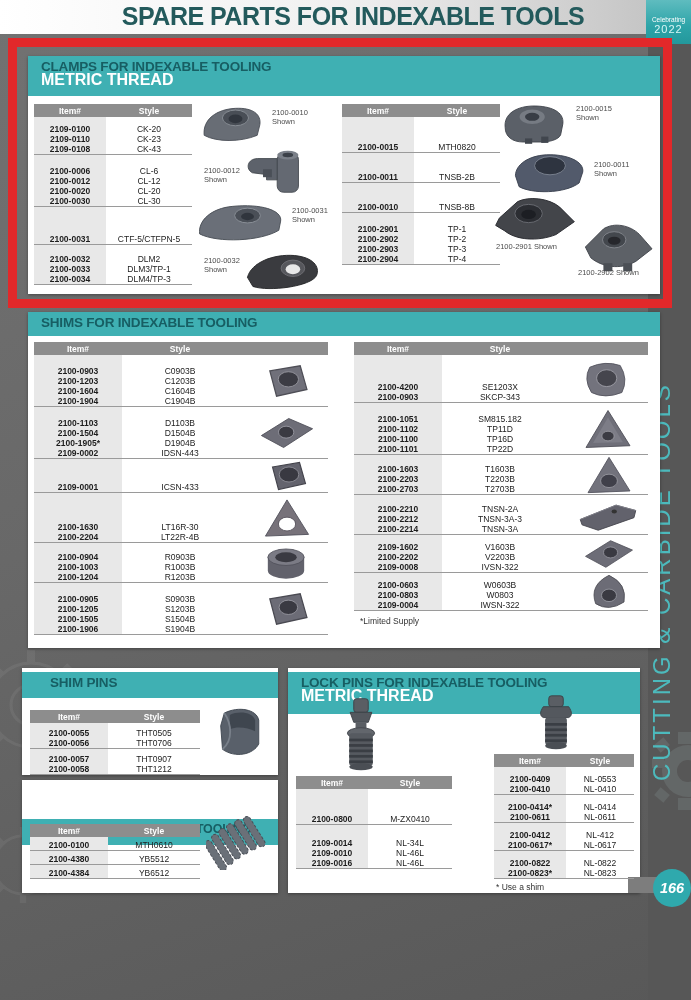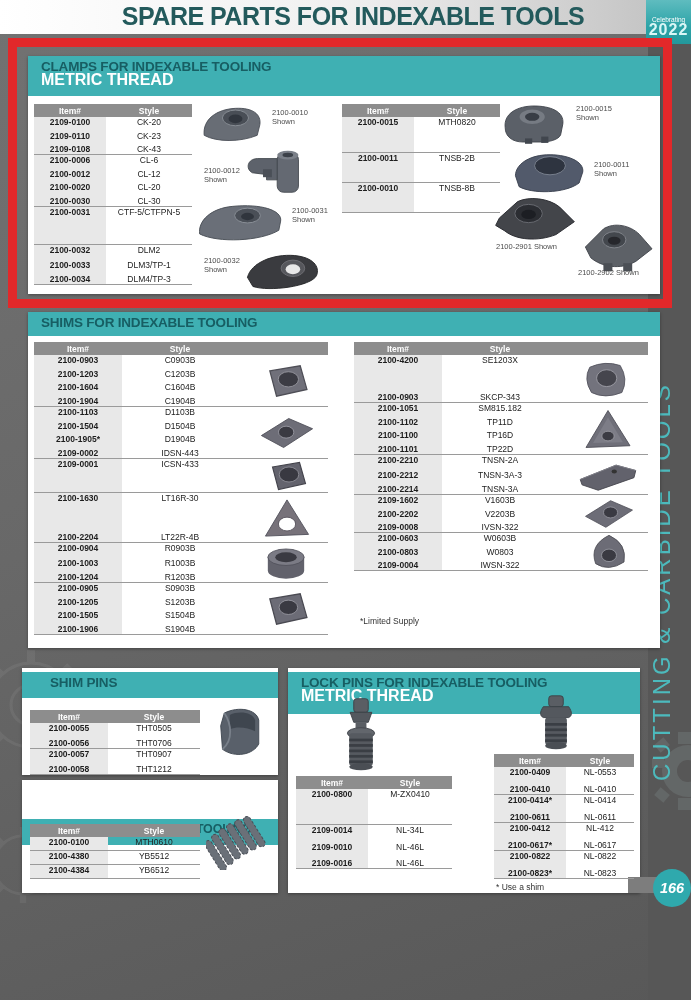--- a/index.html
+++ b/index.html
@@ -9,38 +9,38 @@
          background:linear-gradient(160deg,#727272 0%,#686868 45%,#585858 100%);}
 
   
   .header{position:absolute;left:0;top:0;width:691px;height:34px;
           background:linear-gradient(90deg,#ffffff 0%,#f0f0f0 50%,#bfbfbf 100%);}
   .header .title{width:100%;line-height:33px;text-align:center;padding-left:70px;padding-right:55px;
           font-size:25px;font-weight:bold;letter-spacing:-0.5px;color:#235a5c;white-space:nowrap;}
   .badge{position:absolute;left:646px;top:0;width:45px;height:44px;
          background:linear-gradient(180deg,#5fbcbf 0%,#2da4a8 60%,#23989c 100%);text-align:center;}
   .badge .b1{font-size:6.5px;color:#fff;margin-top:16px;}
-  .badge .b2{font-size:16px;color:#d9f6f6;font-weight:bold;letter-spacing:1px;line-height:13px;}
+  .badge .b2{font-size:11px;color:#d9f6f6;font-weight:normal;letter-spacing:1px;line-height:13px;}
 
   
   .frame{position:absolute;left:8px;top:38px;width:664px;height:270px;border:9px solid #e2282a;}
 
   
   .panel{position:absolute;background:#fff;box-shadow:0 1px 3px rgba(0,0,0,.35);}
   .band{position:absolute;left:0;right:0;background:#3fb0b3;padding:3px 0 3px 13px;}
   .band .t1{font-weight:bold;font-size:13.5px;letter-spacing:-0.2px;color:#175e63;line-height:15px;white-space:nowrap;}
   .band .t2{font-weight:bold;font-size:16px;color:#ffffff;line-height:12px;white-space:nowrap;}
 
   
   .ptable{position:absolute;font-size:8.5px;}
   .shade{position:absolute;background:#e8e8e8;z-index:0;top:13px;bottom:0;left:0;}
   .thead{position:relative;display:flex;height:13px;background:#8d8d8d;align-items:center;z-index:1;}
   .thead .ci,.thead .cs{color:#fff;font-weight:bold;}
   .tg{position:relative;border-bottom:1px solid #9a9a9a;z-index:1;}
-  .rows{display:flex;flex-direction:column;justify-content:space-between;height:100%;}
+  .rows{display:flex;flex-direction:column;justify-content:flex-end;height:100%;}
   .tr{display:flex;line-height:10px;}
   .ci{font-weight:bold;color:#1d1d1d;text-align:center;}
   .cs{color:#222;text-align:center;}
   .t-cl .ci{width:72px;} .t-cl .cs{width:86px;}
   .t-sh .ci{width:88px;} .t-sh .cs{width:116px;}
   .t-sp .ci{width:78px;} .t-sp .cs{width:92px;}
   .t-lkl .ci{width:72px;} .t-lkl .cs{width:84px;}
   .t-lkr .ci{width:72px;} .t-lkr .cs{width:68px;}
   .gimg{position:absolute;top:50%;transform:translateY(-50%);z-index:2;line-height:0;}
 
@@ -202,20 +202,40 @@
           </div>
       </div>
       <div class="tg" style="height:30px">
         <div class="rows">
             <div class="tr">
               <span class="ci">2100-0010</span>
               <span class="cs">TNSB-8B</span>
             </div>
           </div>
       </div>
+      <div class="tg" style="height:52px">
+        <div class="rows">
+            <div class="tr">
+              <span class="ci">2100-2901</span>
+              <span class="cs">TP-1</span>
+            </div>
+            <div class="tr">
+              <span class="ci">2100-2902</span>
+              <span class="cs">TP-2</span>
+            </div>
+            <div class="tr">
+              <span class="ci">2100-2903</span>
+              <span class="cs">TP-3</span>
+            </div>
+            <div class="tr">
+              <span class="ci">2100-2904</span>
+              <span class="cs">TP-4</span>
+            </div>
+          </div>
+      </div>
     </div>
 
     <div class="img-wrap" style="left:170px;top:48px;">
       <svg width="68" height="40" viewBox="0 0 76 46">
           <path d="M6,36 C4,18 20,6 42,5 C62,4 72,12 70,24 L67,36 C48,44 20,44 6,36 Z" fill="#686d75" stroke="#474c54"></path>
           <ellipse cx="42" cy="16" rx="15" ry="9" fill="#494e56" stroke="#8d929a"></ellipse>
           <ellipse cx="42" cy="17" rx="8" ry="5" fill="#31363e"></ellipse>
         </svg>
     </div>
     <div class="img-label" style="left:244px;top:52px;">2100-0010
@@ -467,20 +487,40 @@
             </div>
             <div class="tr">
               <span class="ci">2100-1101</span>
               <span class="cs">TP22D</span>
             </div>
           </div>
         <div class="gimg" style="right:14px;"><svg width="52" height="44" viewBox="0 0 58 50">
               <path d="M29,4 L54,44 L4,46 Z" fill="#6f6f79" stroke="#4d4d57"></path>
               <path d="M29,12 L46,40 L12,41 Z" fill="#7d7d87"></path>
               <ellipse cx="29" cy="33" rx="7" ry="5.5" fill="#3c3c44" stroke="#9a9aa2"></ellipse>
+            </svg></div>
+      </div>
+      <div class="tg" style="height:40px">
+        <div class="rows">
+            <div class="tr">
+              <span class="ci">2100-1603</span>
+              <span class="cs">T1603B</span>
+            </div>
+            <div class="tr">
+              <span class="ci">2100-2203</span>
+              <span class="cs">T2203B</span>
+            </div>
+            <div class="tr">
+              <span class="ci">2100-2703</span>
+              <span class="cs">T2703B</span>
+            </div>
+          </div>
+        <div class="gimg" style="right:14px;"><svg width="50" height="42" viewBox="0 0 58 50">
+              <path d="M29,4 L54,44 L4,46 Z" fill="#72727c" stroke="#50505a"></path>
+              <ellipse cx="29" cy="32" rx="10" ry="8" fill="#40404a" stroke="#9a9aa2"></ellipse>
             </svg></div>
       </div>
       <div class="tg" style="height:40px">
         <div class="rows">
             <div class="tr">
               <span class="ci">2100-2210</span>
               <span class="cs">TNSN-2A</span>
             </div>
             <div class="tr">
               <span class="ci">2100-2212</span>

